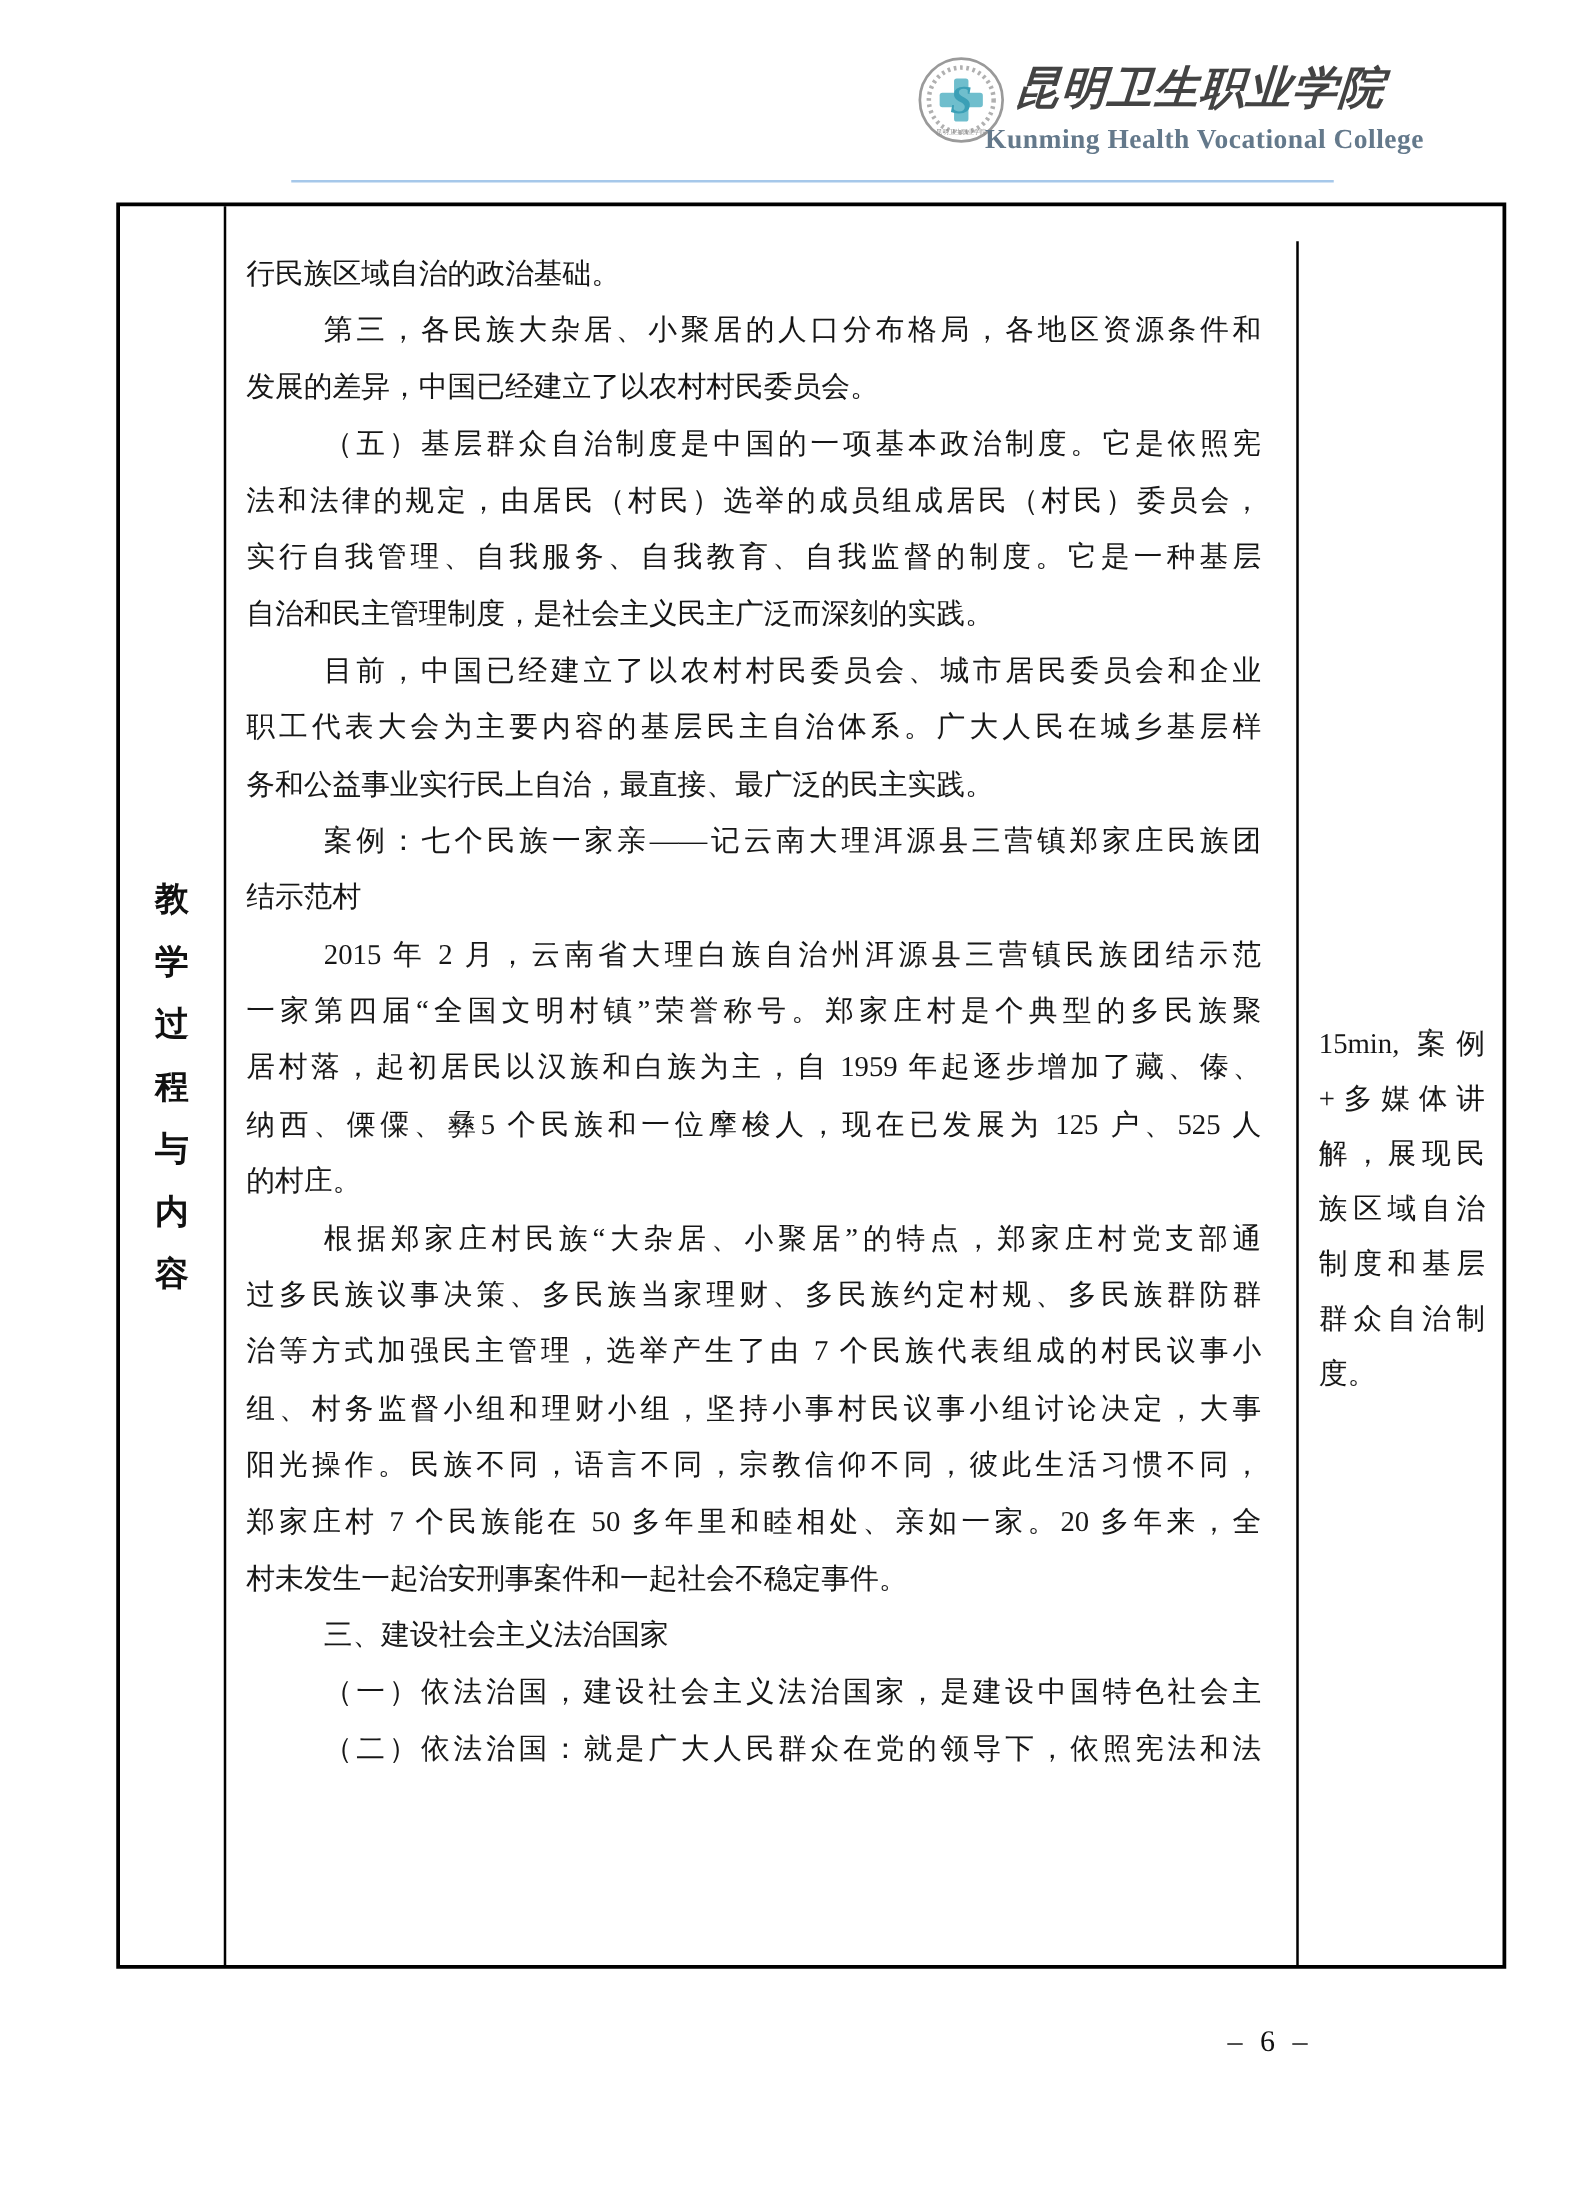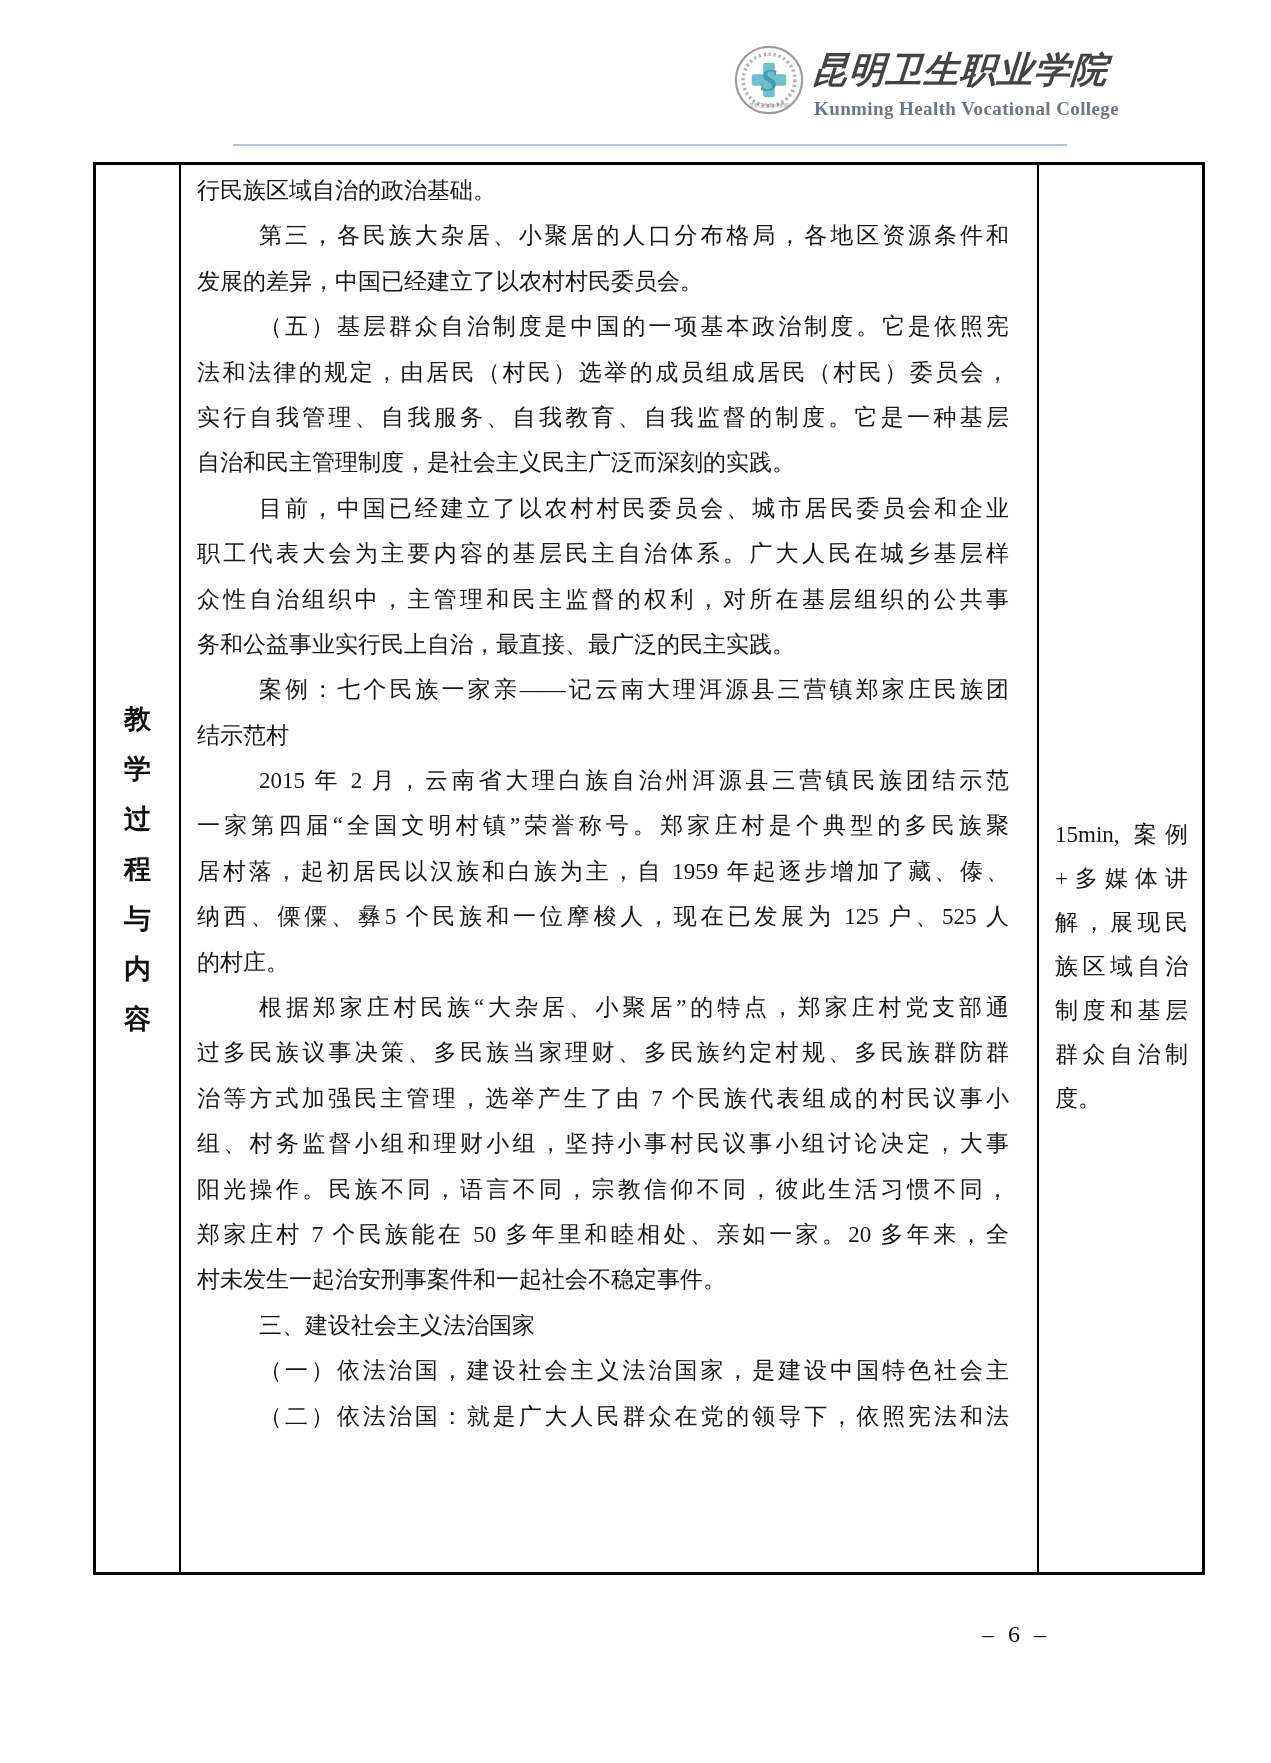--- a/index.html
+++ b/index.html
@@ -14,22 +14,22 @@
   .logo { position: absolute; left: 733px; top: 42px; width: 72px; height: 76px; }
   .title-cn {
     position: absolute; left: 812px; top: 46px;
     font-size: 36px; font-weight: bold; font-style: italic;
     letter-spacing: 1px; color: #434343;
     font-family: "Liberation Serif", serif;
     transform: skewX(-4deg);
     white-space: nowrap;
   }
   .title-en {
-    position: absolute; left: 814px; top: 98px;
-    font-size: 19px; font-weight: bold;
+    position: absolute; left: 788px; top: 98px;
+    font-size: 22px; font-weight: bold;
     color: #64798b; letter-spacing: 0.4px;
     font-family: "Liberation Serif", serif;
     white-space: nowrap;
   }
   .accent-line {
     position: absolute; left: 233px; top: 144px;
     width: 834px; height: 2px;
   }
   
   .doc-table {
@@ -47,20 +47,21 @@
   .vchar {
     font-size: 27px; line-height: 50px; font-weight: 600;
     color: #111;
     font-family: "Liberation Sans", "DejaVu Sans", sans-serif;
   }
   .col-content {
     width: 858px; flex: 0 0 858px;
     border-right: 2px solid #000;
     box-sizing: border-box;
     padding: 3px 28px 0 16px;
+    margin-top: 28px;
   }
   .tline {
     font-size: 23px; height: 45.4px; line-height: 45.4px;
     color: #171717;
     text-align: justify; text-align-last: justify;
     overflow: hidden; white-space: nowrap;
   }
   .tline.end  { text-align-last: left; }
   .tline.indent { text-indent: 62px; }
   .tline.bold {
@@ -120,21 +121,20 @@
     <div class="col-content">
         <div class="tline end">行民族区域自治的政治基础。</div>
         <div class="tline indent">第三，各民族大杂居、小聚居的人口分布格局，各地区资源条件和</div>
         <div class="tline end">发展的差异，中国已经建立了以农村村民委员会。</div>
         <div class="tline indent">（五）基层群众自治制度是中国的一项基本政治制度。它是依照宪</div>
         <div class="tline">法和法律的规定，由居民（村民）选举的成员组成居民（村民）委员会，</div>
         <div class="tline">实行自我管理、自我服务、自我教育、自我监督的制度。它是一种基层</div>
         <div class="tline end">自治和民主管理制度，是社会主义民主广泛而深刻的实践。</div>
         <div class="tline indent">目前，中国已经建立了以农村村民委员会、城市居民委员会和企业</div>
         <div class="tline">职工代表大会为主要内容的基层民主自治体系。广大人民在城乡基层样</div>
-        <div class="tline">众性自治组织中，主管理和民主监督的权利，对所在基层组织的公共事</div>
         <div class="tline end">务和公益事业实行民上自治，最直接、最广泛的民主实践。</div>
         <div class="tline indent"><span class="lead">案例：</span>七个民族一家亲——记云南大理洱源县三营镇郑家庄民族团</div>
         <div class="tline end">结示范村</div>
         <div class="tline indent">2015 年 2 月，云南省大理白族自治州洱源县三营镇民族团结示范</div>
         <div class="tline">一家第四届“全国文明村镇”荣誉称号。郑家庄村是个典型的多民族聚</div>
         <div class="tline">居村落，起初居民以汉族和白族为主，自 1959 年起逐步增加了藏、傣、</div>
         <div class="tline">纳西、傈僳、彝5 个民族和一位摩梭人，现在已发展为 125 户、525 人</div>
         <div class="tline end">的村庄。</div>
         <div class="tline indent">根据郑家庄村民族“大杂居、小聚居”的特点，郑家庄村党支部通</div>
         <div class="tline">过多民族议事决策、多民族当家理财、多民族约定村规、多民族群防群</div>

